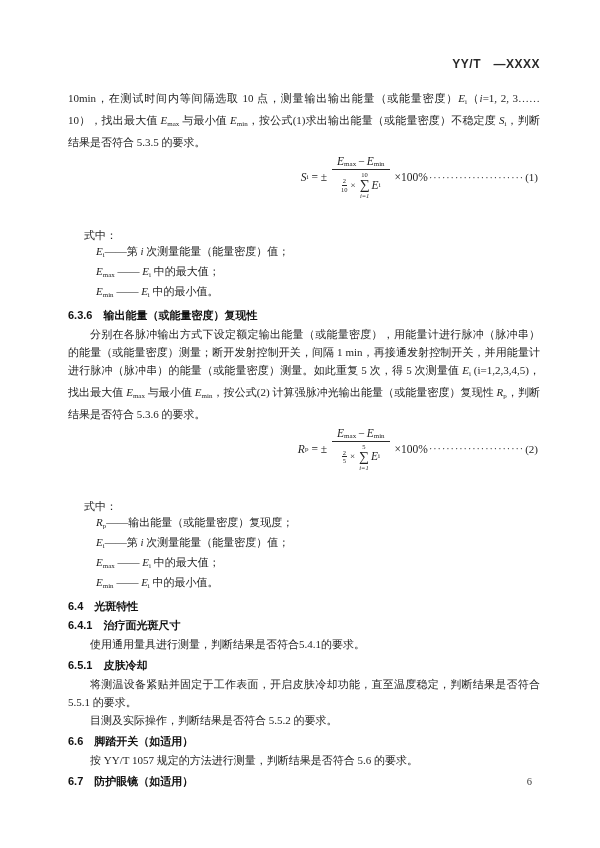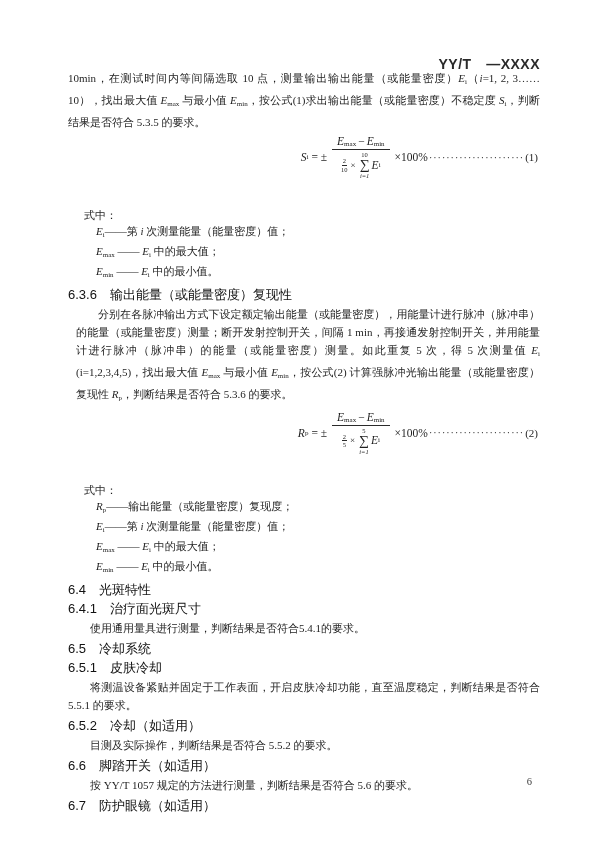--- a/index.html
+++ b/index.html
@@ -10,45 +10,45 @@
     font-family:"Liberation Serif","DejaVu Serif",serif;
     position:relative;
     overflow:hidden;
   }
   .page { padding:56px 60px 0 68px; }
 
   .doc-header {
     text-align:right;
     font-family:"Liberation Sans","DejaVu Sans",sans-serif;
     font-weight:bold;
-    font-size:14px;
+    font-size:12px;
     color:#2a2a2a;
     letter-spacing:0.5px;
-    margin-bottom:0;
+    margin-bottom:20px;
     height:13px;
   }
 
   .para {
     font-size:11px;
     line-height:18px;
     text-align:justify;
     color:#1e1e1e;
   }
   .sec-para { text-indent:2em; }
   .sec-para:empty { display:none; }
   .sec-para.tall { line-height:23px; }
-  .body-para { text-indent:2em;margin-left:8px; }
+  .body-para { text-indent:2em; }
 
   .var { font-style:italic; font-family:"Liberation Serif","DejaVu Serif",serif; }
   sub.vsub { font-size:7px; font-style:normal; vertical-align:-2px; letter-spacing:0; }
 
   .heading {
     font-family:"Liberation Sans","DejaVu Sans",sans-serif;
-    font-weight:normal;
-    font-size:13px;
+    font-weight:bold;
+    font-size:11px;
     color:#111111;
     margin:5px 0 3px 0;
     line-height:14px;
   }
 
   
   .formula {
     display:flex; align-items:center; justify-content:flex-end;
     margin:4px 2px 4px 0;
     font-size:11.5px;
@@ -185,26 +185,24 @@
     <div class="def-item"><span class="var">E</span><sub class="vsub">max</sub> —— <span class="var">E</span><sub class="vsub">i</sub> 中的最大值；</div>
     <div class="def-item"><span class="var">E</span><sub class="vsub">min</sub> —— <span class="var">E</span><sub class="vsub">i</sub> 中的最小值。</div>
   </div>
 
   <div class="heading">6.4　光斑特性</div>
 
   <div class="heading">6.4.1　治疗面光斑尺寸</div>
   <div class="para sec-para">使用通用量具进行测量，判断结果是否符合5.4.1的要求。</div>
 
 
-  <div class="heading">6.5　冷却系统</div>
 
   <div class="heading">6.5.1　皮肤冷却</div>
   <div class="para sec-para">将测温设备紧贴并固定于工作表面，开启皮肤冷却功能，直至温度稳定，判断结果是否符合 5.5.1 的要求。</div>
 
-  <div class="heading">6.5.2　冷却（如适用）</div>
   <div class="para sec-para">目测及实际操作，判断结果是否符合 5.5.2 的要求。</div>
 
   <div class="heading">6.6　脚踏开关（如适用）</div>
   <div class="para sec-para">按 YY/T 1057 规定的方法进行测量，判断结果是否符合 5.6 的要求。</div>
 
   <div class="heading">6.7　防护眼镜（如适用）</div>
 
 </div>
 
 <div class="page-num">6</div>

